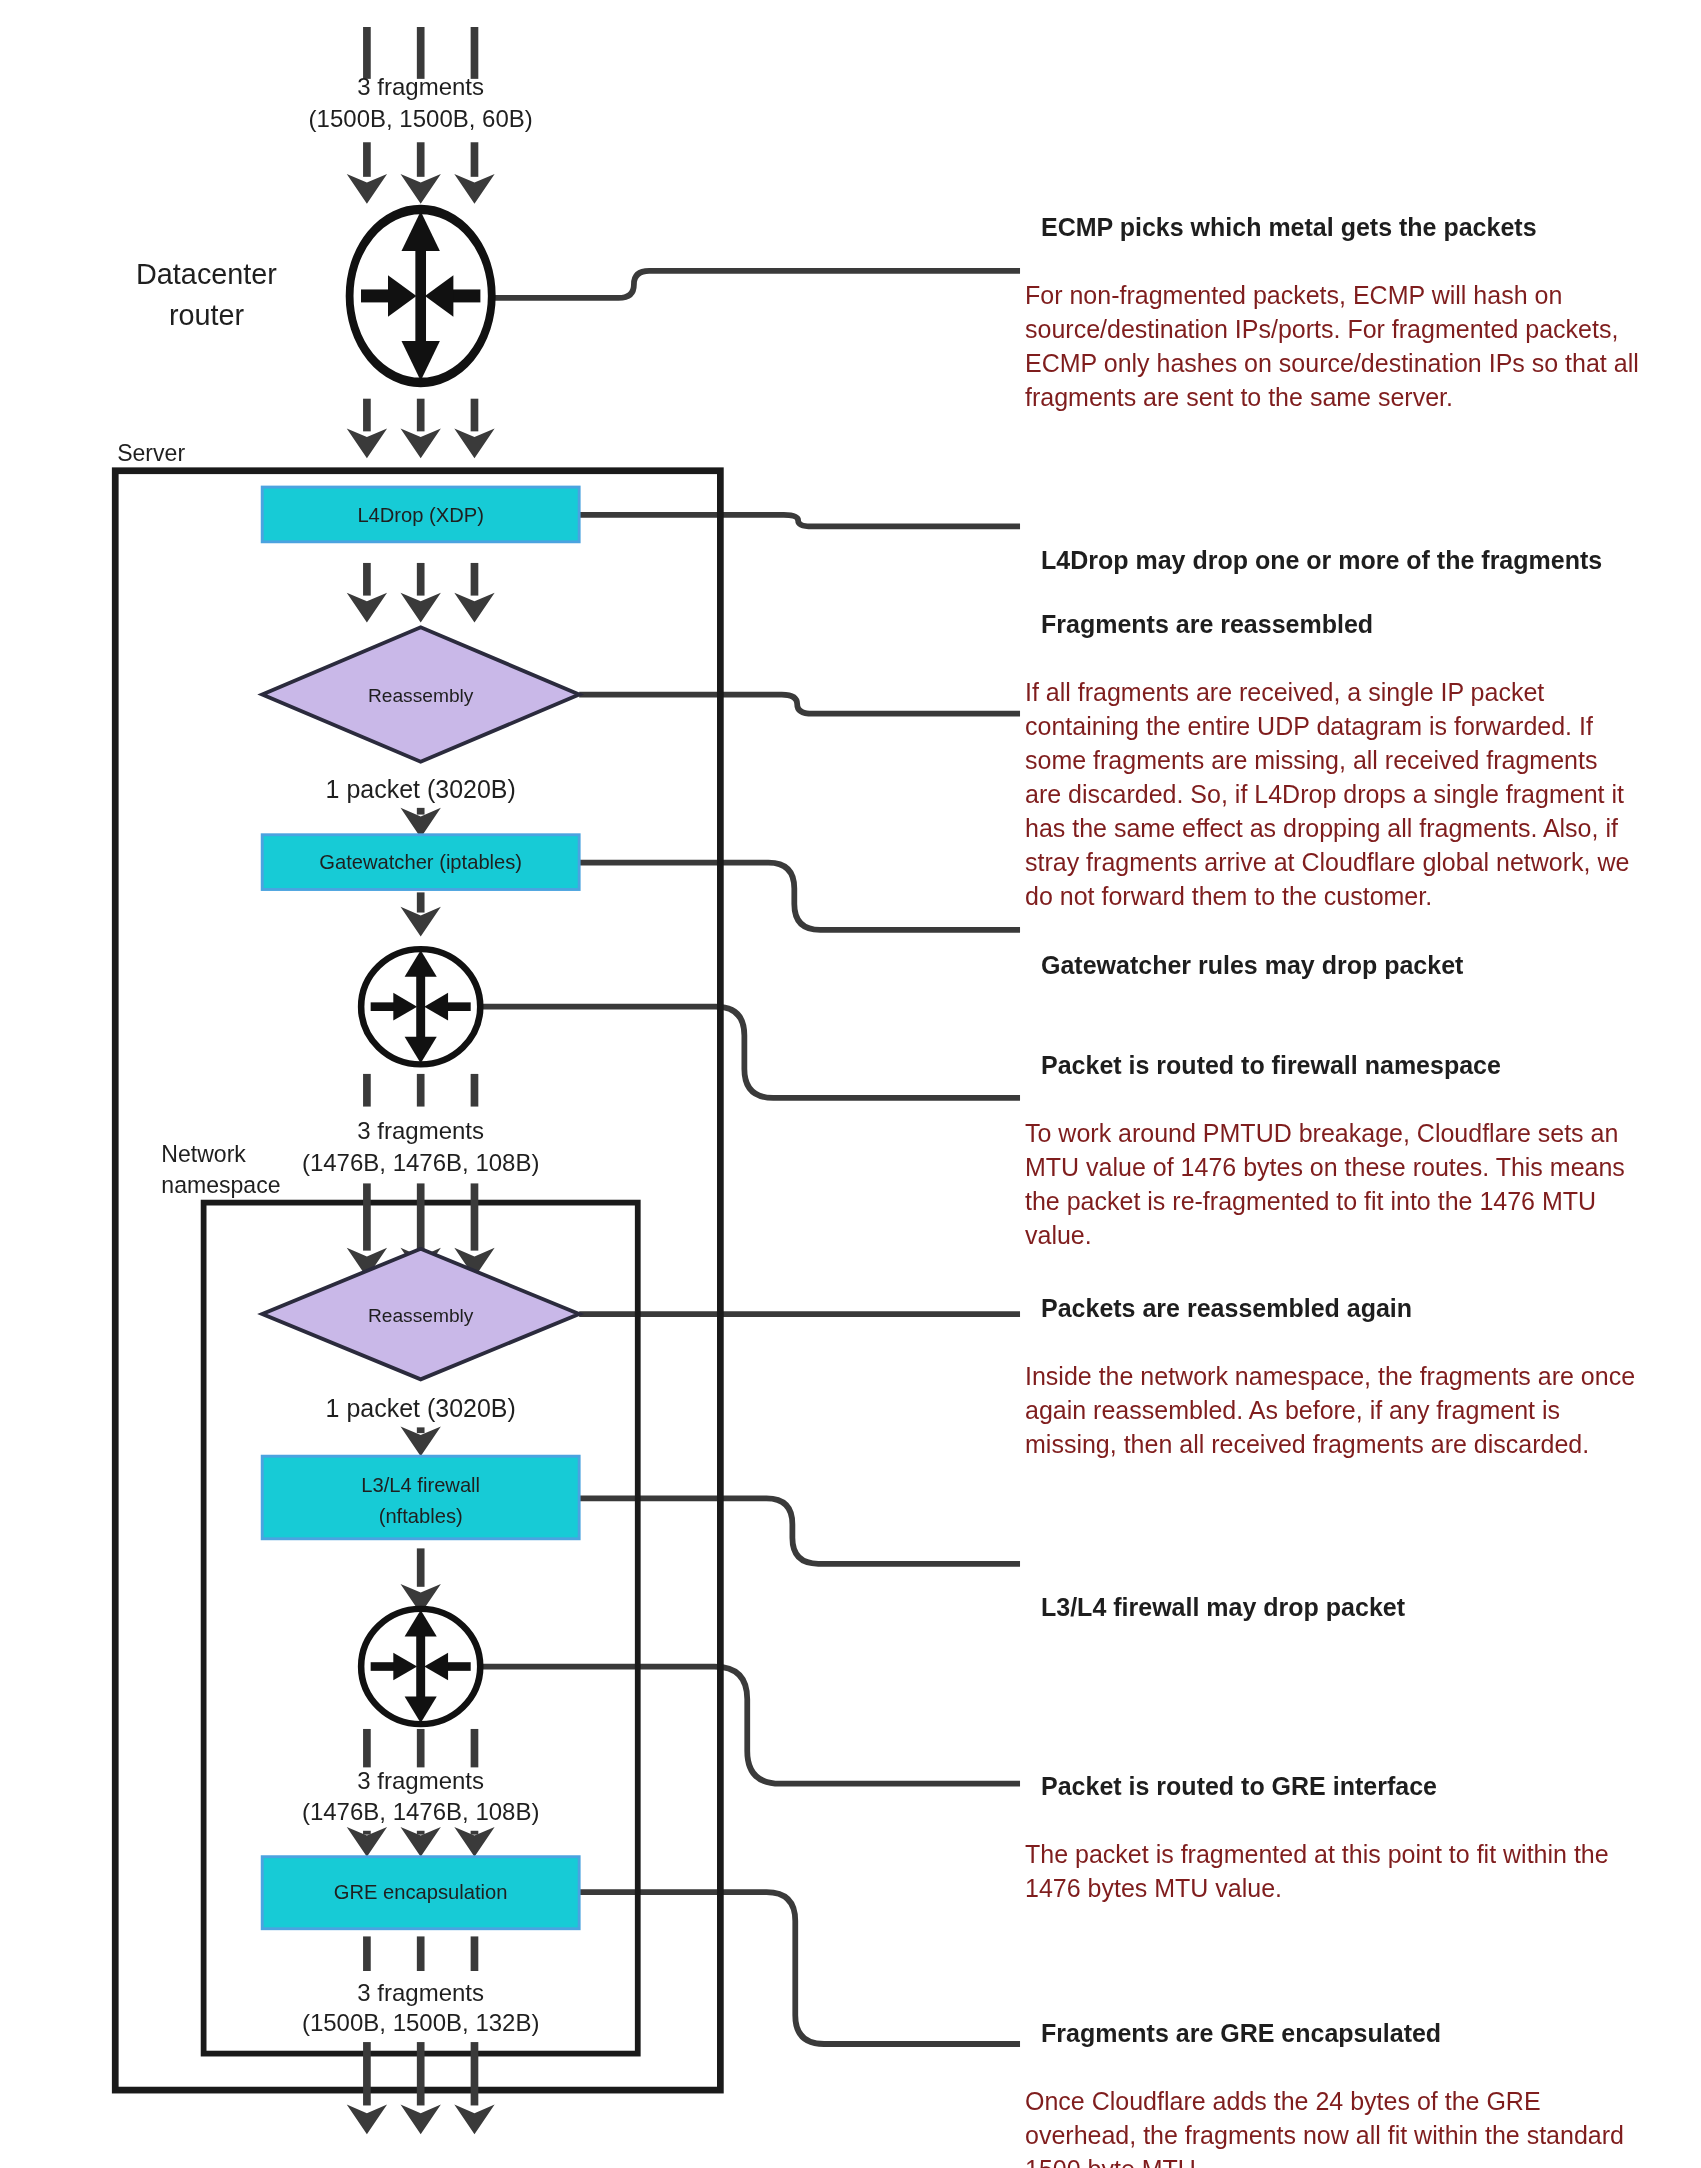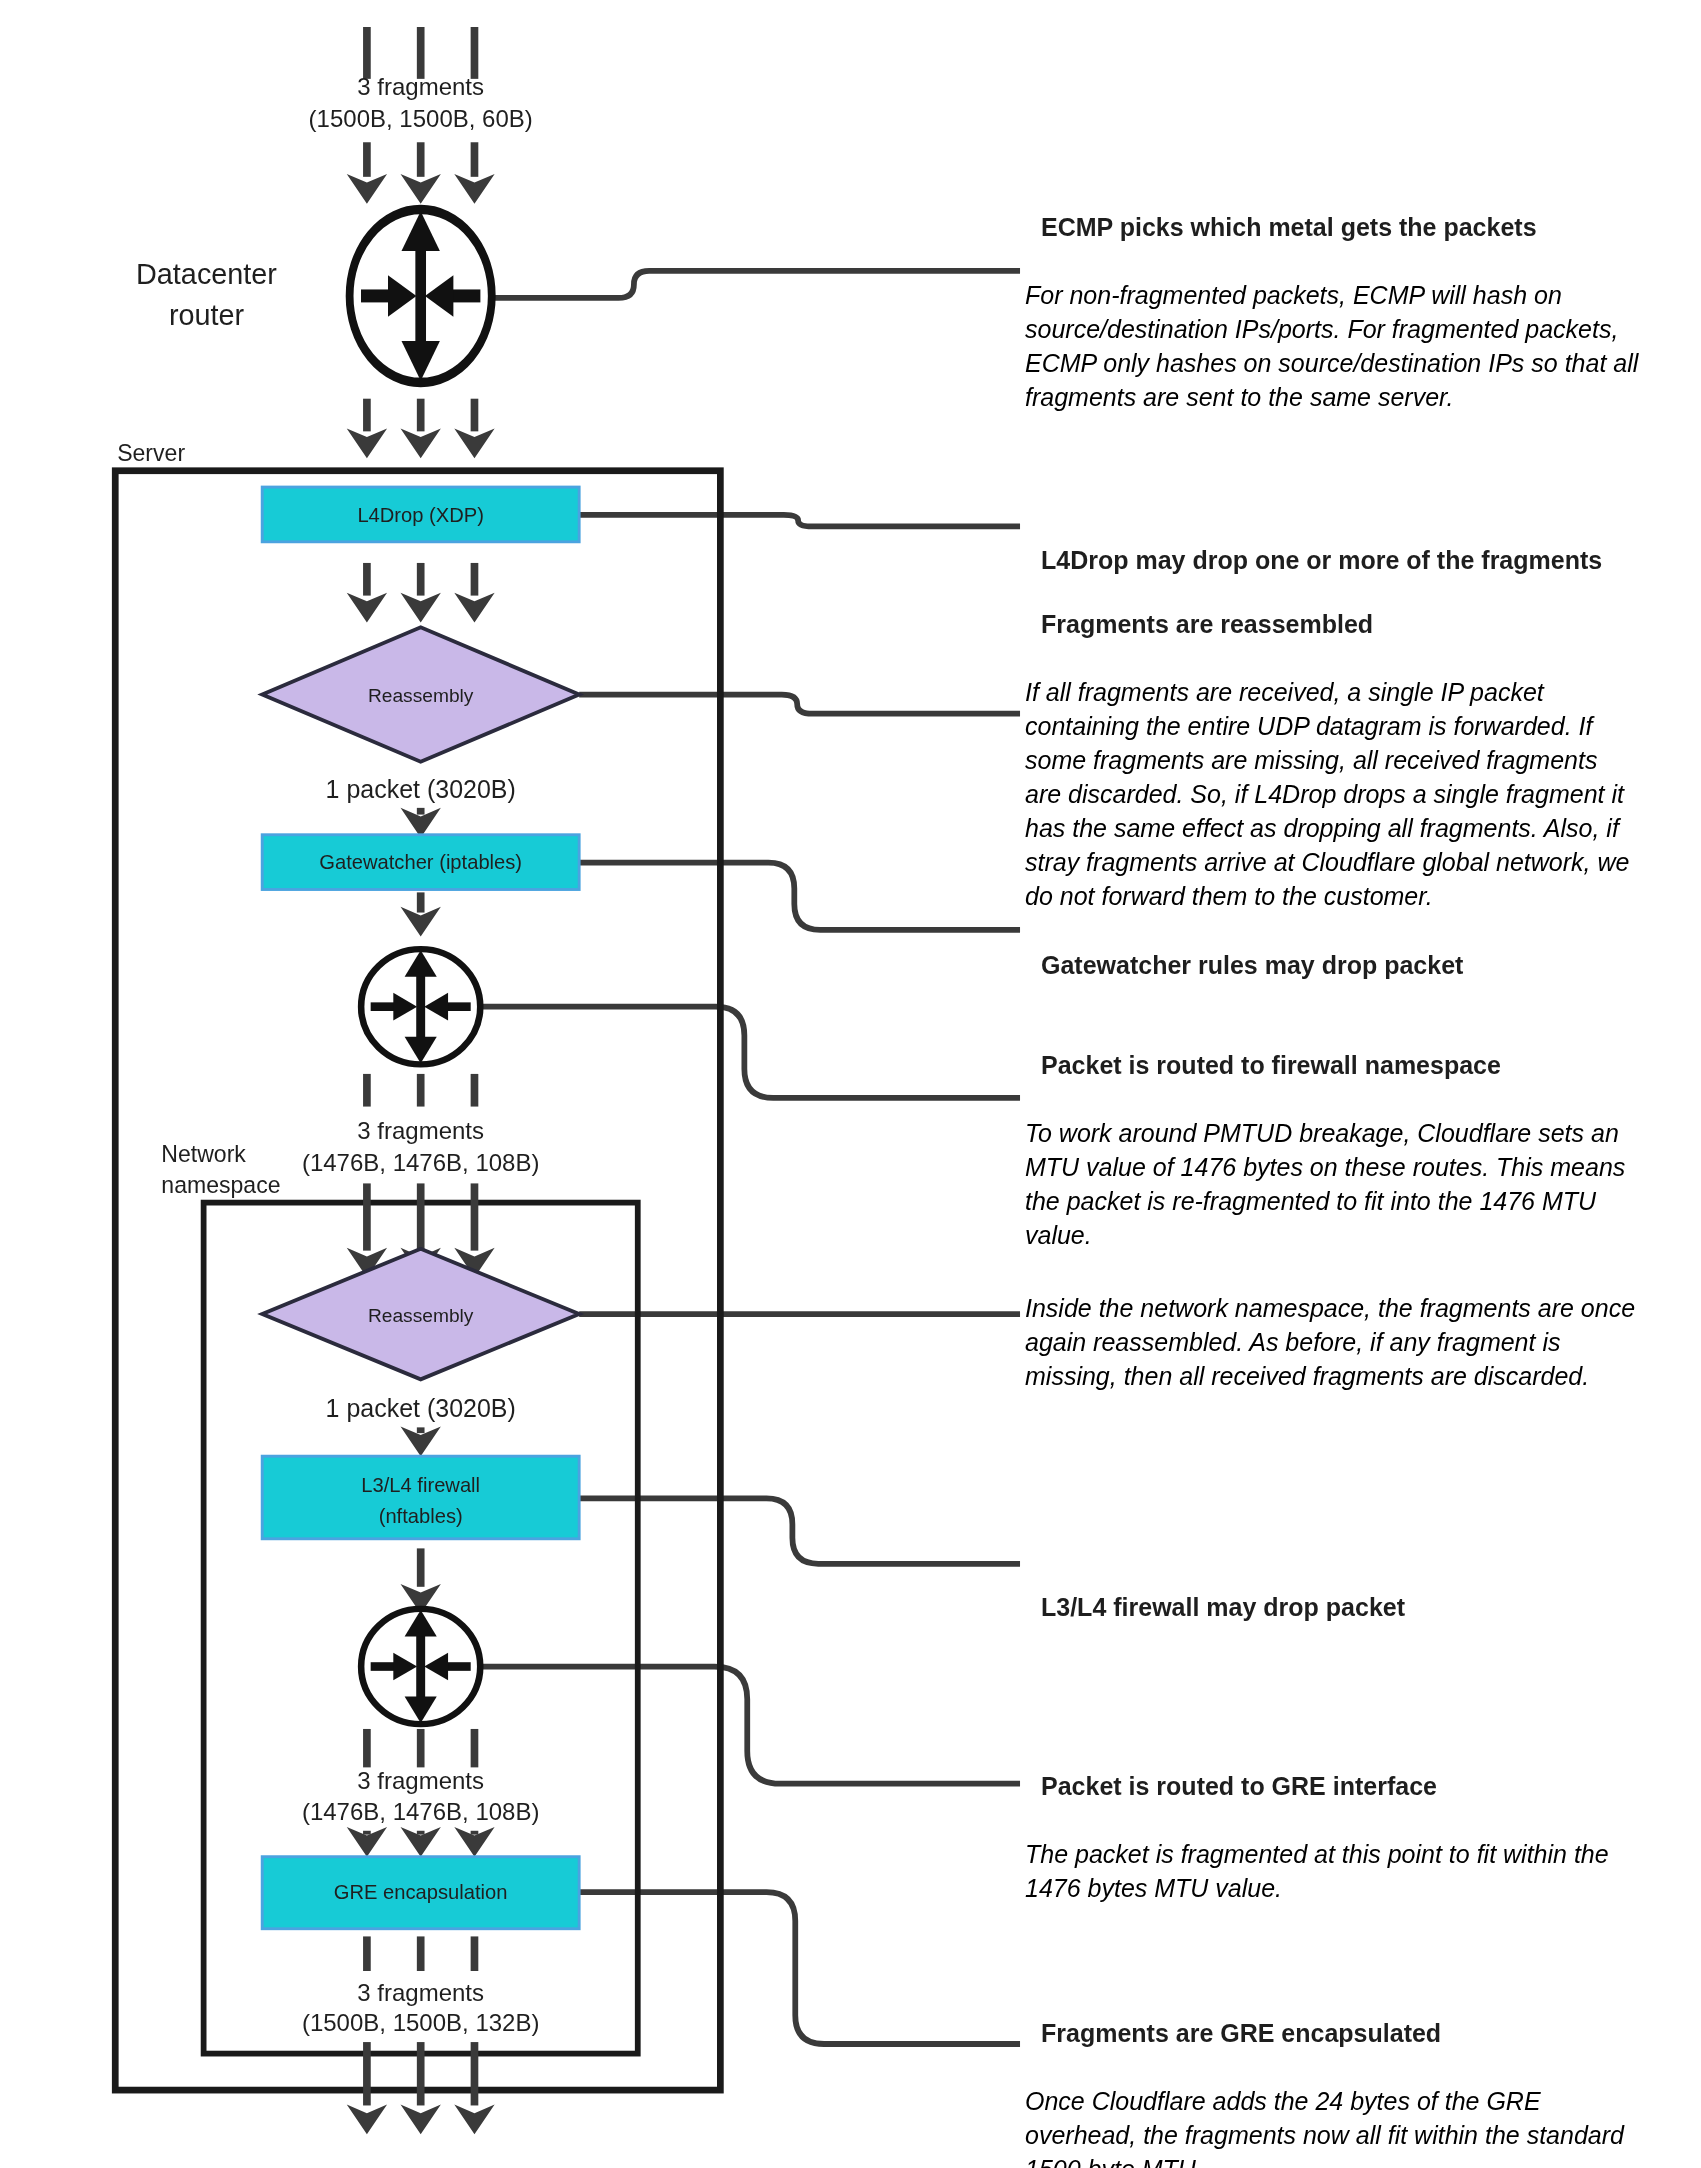--- a/index.html
+++ b/index.html
@@ -2,21 +2,21 @@
 <html><head>
 <meta charset="utf-8">
 <style>
   html,body{margin:0;padding:0;background:#ffffff;}
   body{font-family:"Liberation Sans","DejaVu Sans",sans-serif;}
   .canvas{position:relative;width:1701px;height:2168px;background:#ffffff;overflow:hidden;padding-left:41px;}
   .diagram-svg{position:absolute;left:0;top:0;}
   .ann{position:absolute;left:1025px;max-width:676px;color:#2b2b2b;
        font-size:25px;line-height:34px;white-space:pre-line;}
   .ann-h{font-weight:bold;color:#1e1e1e;margin-left:16px;}
-  .ann-b{color:#000000;font-style:italic;}
+  .ann-b{color:#7f1d1d;}
 </style>
 </head>
 <body>
 
 <div class="canvas">
 
 <svg class="diagram-svg" width="1701" height="2168" viewBox="0 0 1771 2257" xmlns="http://www.w3.org/2000/svg">
   <defs>
 
     <polygon id="ah" points="-21,-31 0,0 21,-31 0,-22"></polygon>
@@ -223,20 +223,21 @@
   <div class="ann-h">Gatewatcher rules may drop packet</div>
 </div>
 <div class="ann" style="top:1014px">
   <div class="ann-h">Packet is routed to firewall namespace</div>
   <div class="ann-b">To work around PMTUD breakage, Cloudflare sets an
 MTU value of 1476 bytes on these routes. This means
 the packet is re-fragmented to fit into the 1476 MTU
 value.</div>
 </div>
 <div class="ann" style="top:1257px">
+  <div class="ann-h">Packets are reassembled again</div>
   <div class="ann-b">Inside the network namespace, the fragments are once
 again reassembled. As before, if any fragment is
 missing, then all received fragments are discarded.</div>
 </div>
 <div class="ann" style="top:1556px">
   <div class="ann-h">L3/L4 firewall may drop packet</div>
 </div>
 <div class="ann" style="top:1735px">
   <div class="ann-h">Packet is routed to GRE interface</div>
   <div class="ann-b">The packet is fragmented at this point to fit within the

